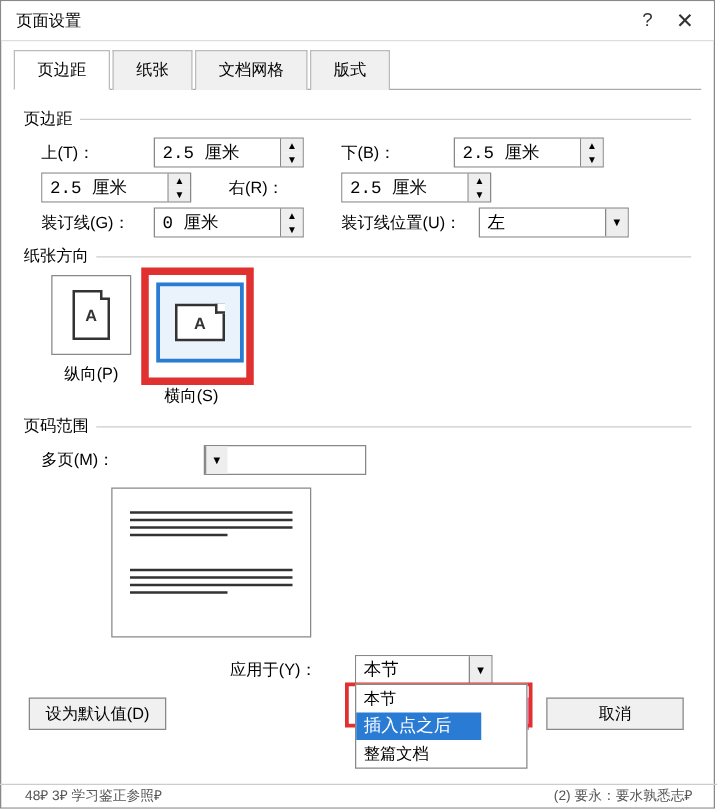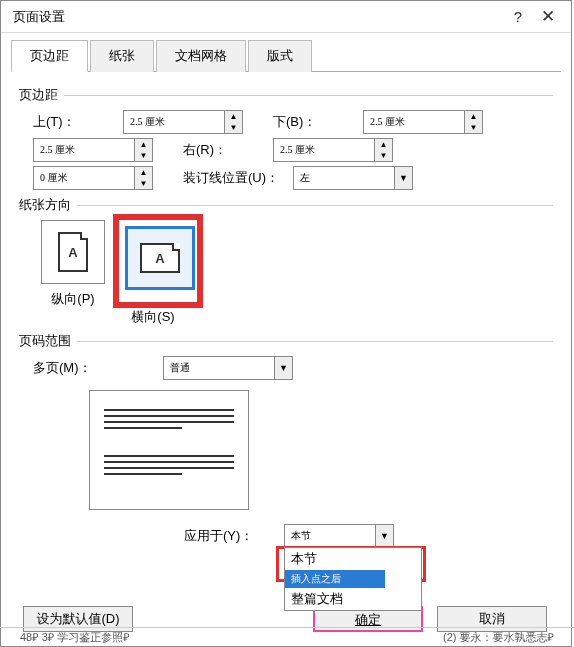--- a/index.html
+++ b/index.html
@@ -83,22 +83,22 @@
     display: flex;
     align-items: stretch;
     border: 1px solid #888;
     height: 24px;
     background: #fff;
   }
   .spin input, .sel {
     border: none;
     outline: none;
     padding: 0 6px;
-    font-family: Liberation Serif, serif;
-    font-size: 10px;
+    font-family: Liberation Mono, monospace;
+    font-size: 14px;
     width: 100px;
   }
   .spin .arrows {
     width: 18px;
     display: flex;
     flex-direction: column;
     border-left: 1px solid #888;
   }
   .arrow {
     flex: 1;
@@ -215,21 +215,20 @@
     margin: 10px 6px 0 4px;
     align-items: center;
   }
   .btn {
     border: 1px solid #888;
     background: #f0f0f0;
     width: 110px;
     height: 26px;
     text-align: center;
     line-height: 24px;
-    margin-top: 48px;
   }
   .btn.primary { border: 2px solid #ec4899; text-decoration: underline; }
   .spacer { flex: 1; }
   .under {
     position: absolute;
     bottom: 0; left: 0; right: 0;
     height: 20px;
     font-size: 11px;
     color: #555;
     display: flex;
@@ -297,20 +296,21 @@
       <div class="spin">
         <input value="2.5 厘米" style="">
         <div class="arrows">
             <div class="arrow">▲</div>
             <div class="arrow">▼</div>
           </div>
       </div>
     </div>
 
     <div class="row">
+      <div class="lbl">装订线(G)：</div>
       <div class="spin">
         <input value="0 厘米" style="">
         <div class="arrows">
             <div class="arrow">▲</div>
             <div class="arrow">▼</div>
           </div>
       </div>
       <div class="gap"></div>
       <div class="lbl" style="width:110px">装订线位置(U)：</div>
       <div class="sel-wrap" style="width:120px">
@@ -348,21 +348,20 @@
     </div>
 
     <div class="section-header">
       <span>页码范围</span>
       <div class="line"></div>
     </div>
 
     <div class="row">
       <div class="lbl" style="width:130px">多页(M)：</div>
       <div class="sel-wrap" style="width:130px">
-        <input class="sel" style="width: 110px;" readonly="" value="普通">
         <div class="drop">▼</div>
       </div>
     </div>
 
 
     <div class="preview-box">
       <div class="pl"></div>
         <div class="pl"></div>
         <div class="pl"></div>
         <div class="pl short"></div>

